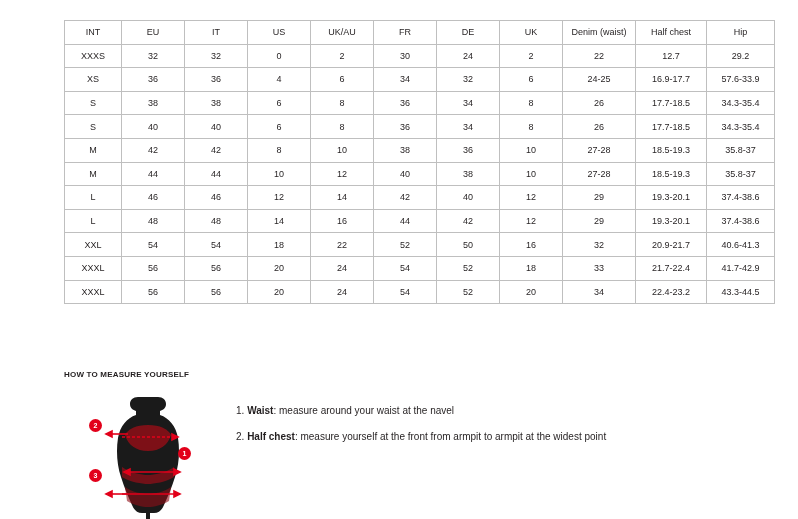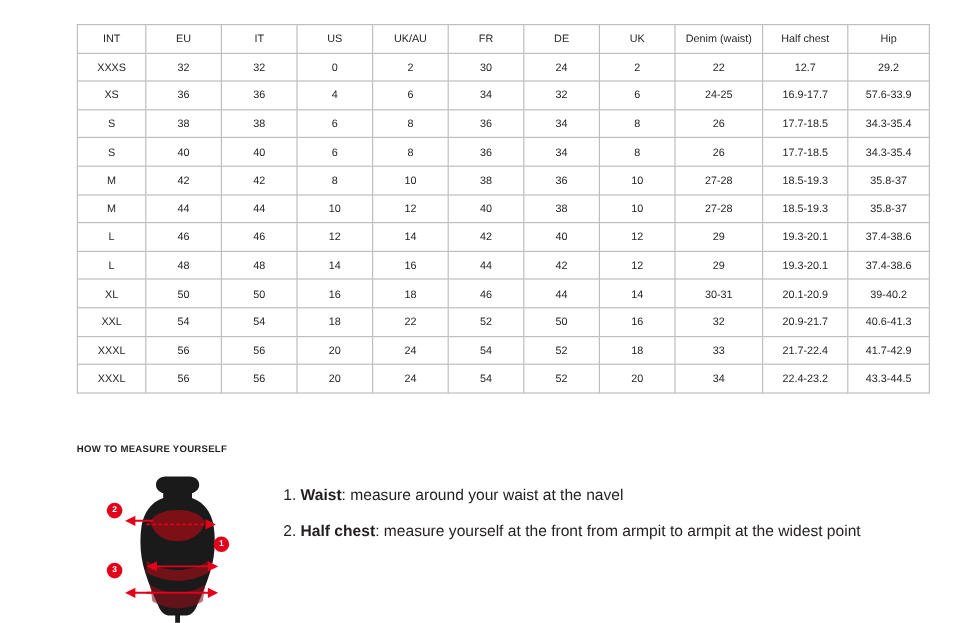--- a/index.html
+++ b/index.html
@@ -86,21 +86,21 @@
     width: 120px;
     height: 130px;
     flex: 0 0 120px;
     margin-left: 28px;
   }
   .notes {
     margin-left: 24px;
     padding-top: 12px;
   }
   .note {
-    font-size: 13px;
+    font-size: 10px;
     color: #231f20;
     margin-bottom: 14px;
     line-height: 1.2;
   }
   .note b { font-weight: bold; }
 
   
   .mannequin {
     position: absolute;
     left: 0;
@@ -256,33 +256,20 @@
           <td>14</td>
           <td>16</td>
           <td>44</td>
           <td>42</td>
           <td>12</td>
           <td>29</td>
           <td>19.3-20.1</td>
           <td>37.4-38.6</td>
         </tr>
         <tr>
-          <td>XL</td>
-          <td>50</td>
-          <td>50</td>
-          <td>16</td>
-          <td>18</td>
-          <td>46</td>
-          <td>44</td>
-          <td>14</td>
-          <td>30-31</td>
-          <td>20.1-20.9</td>
-          <td>39-40.2</td>
-        </tr>
-        <tr>
           <td>XXL</td>
           <td>54</td>
           <td>54</td>
           <td>18</td>
           <td>22</td>
           <td>52</td>
           <td>50</td>
           <td>16</td>
           <td>32</td>
           <td>20.9-21.7</td>

